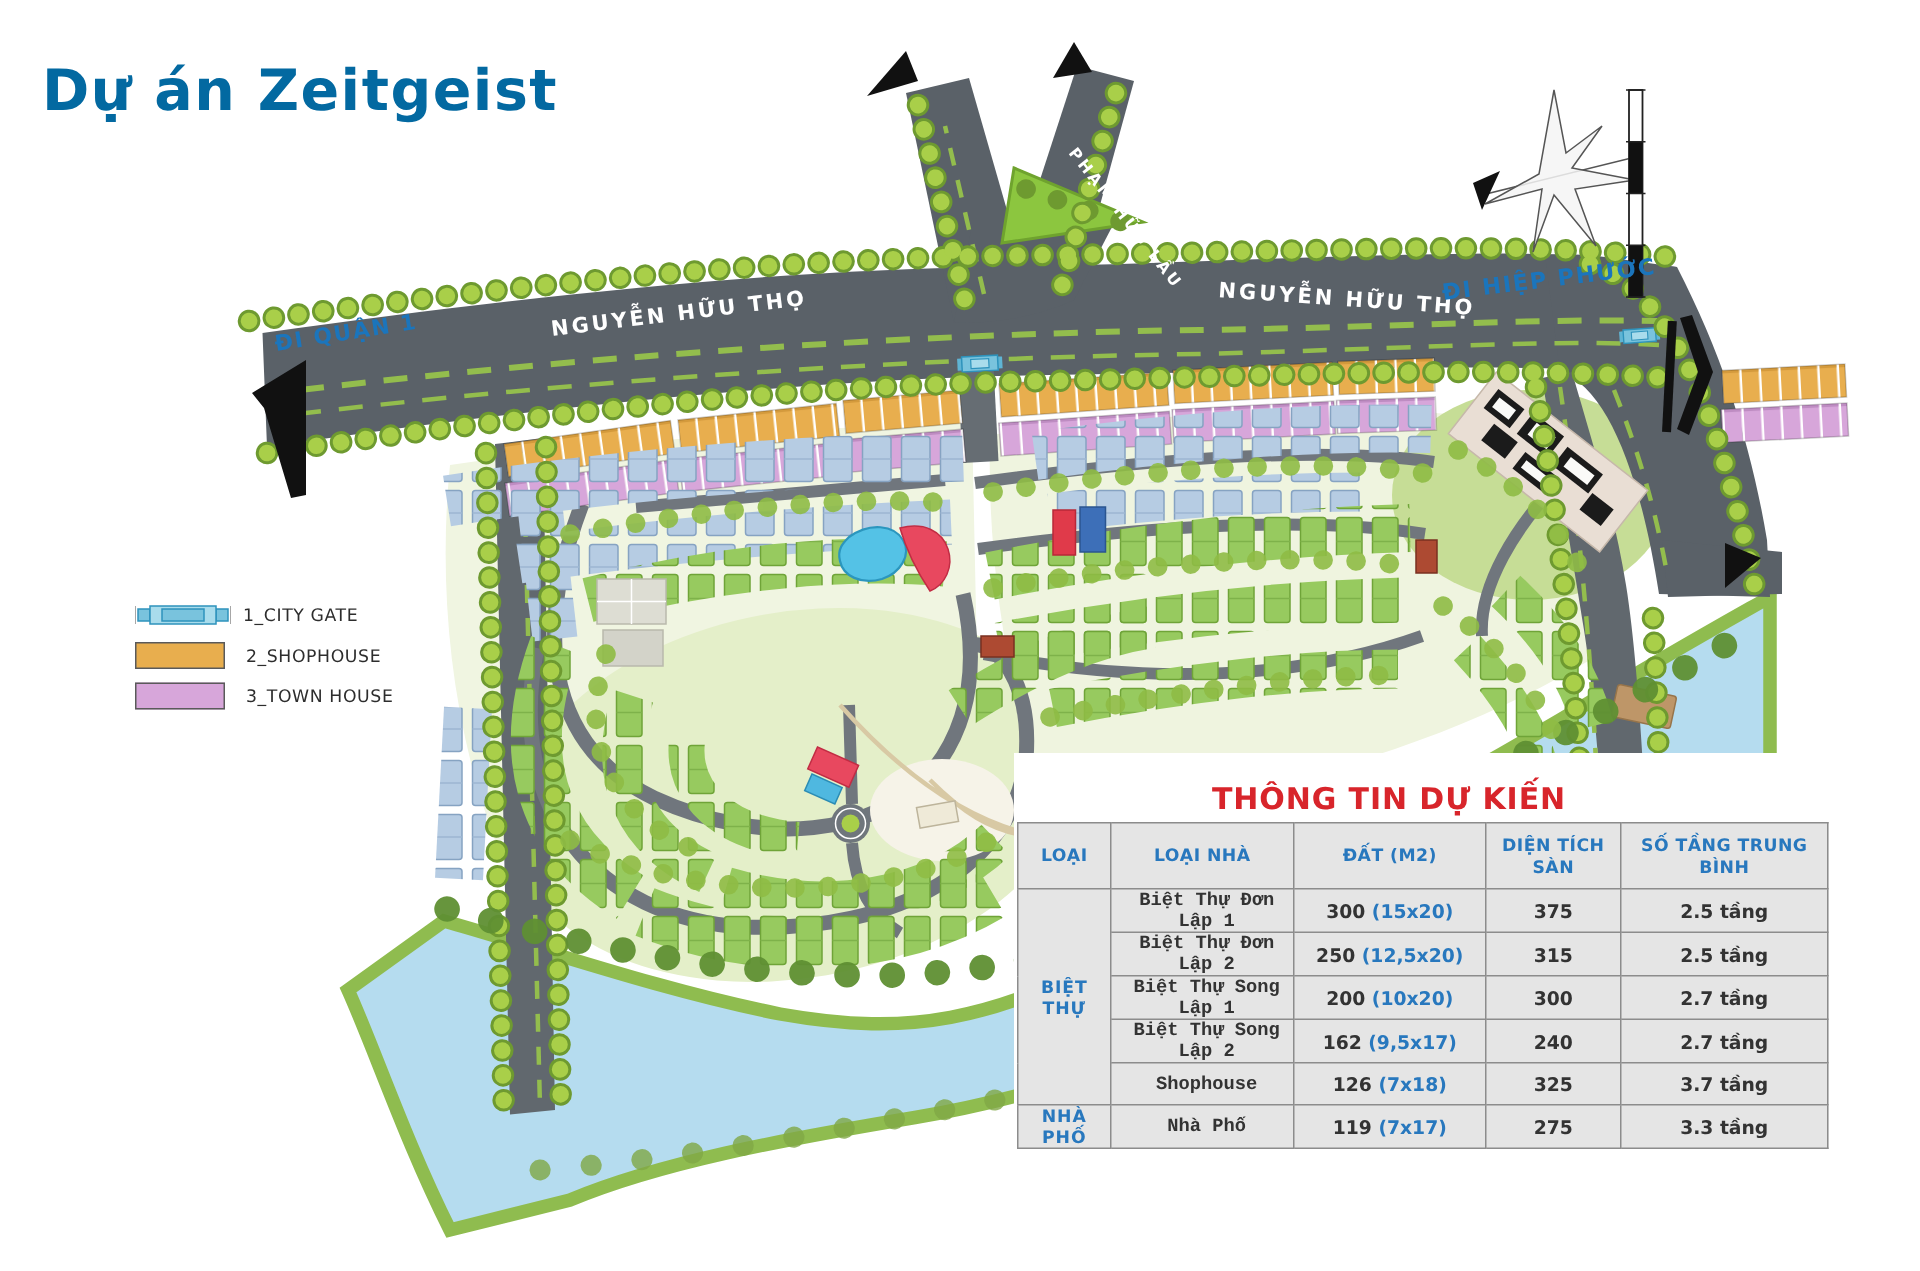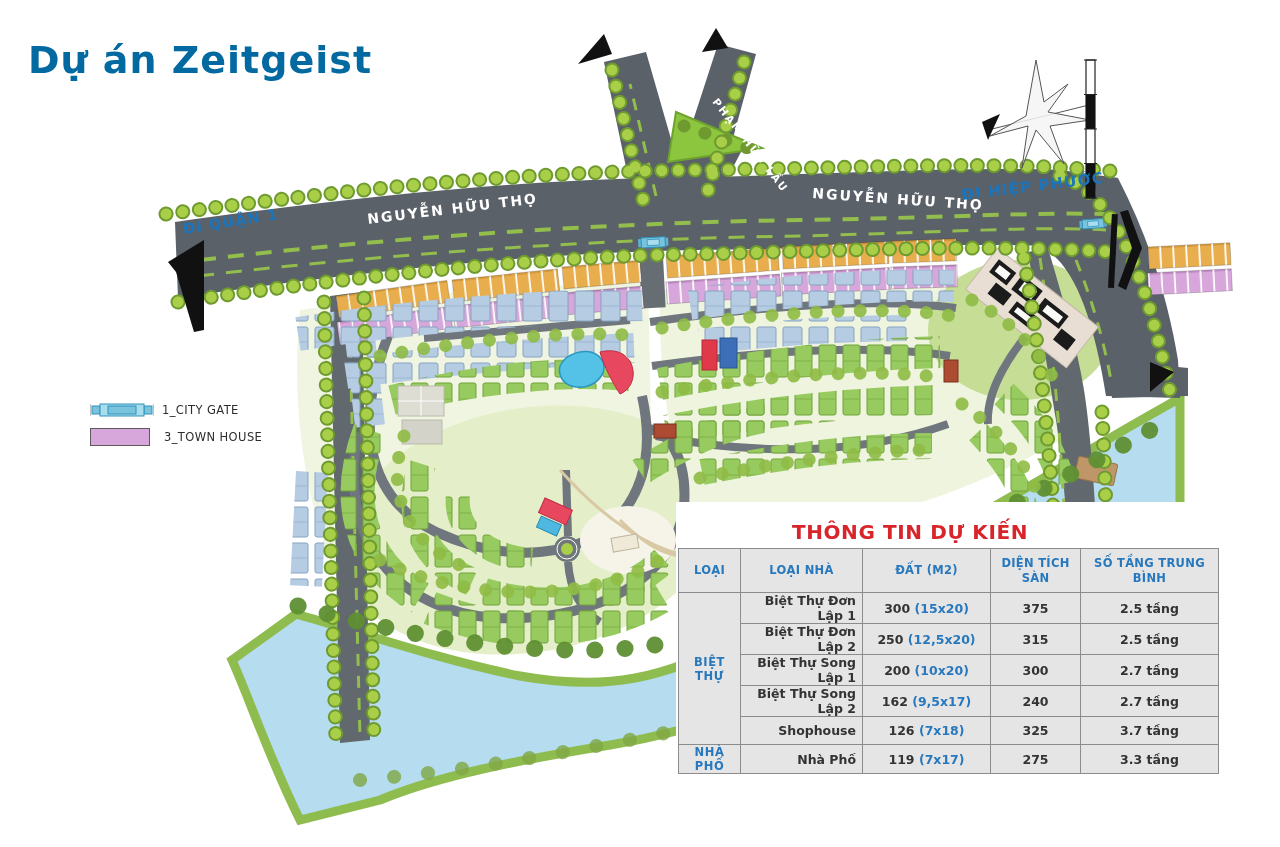--- a/index.html
+++ b/index.html
@@ -16,29 +16,29 @@
   .legend-row{display:flex;align-items:center;height:27px;}
   .legend-swatch{width:58px;height:16px;border:1px solid #5a5a5a;margin-right:14px;flex:0 0 auto;}
   .legend-icon{width:64px;height:20px;margin-right:8px;flex:0 0 auto;}
   .legend-icon.gate2{width:20px;height:20px;margin-left:40px;margin-right:10px;}
   .legend-label{font-size:11.5px;font-weight:normal;color:#2d2d2d;letter-spacing:.4px;white-space:nowrap;}
 
   
   .table-backing{position:absolute;left:676px;top:502px;width:546px;height:304px;background:#fff;}
 
   
-  .tbl-title{position:absolute;left:640px;top:520px;width:540px;text-align:center;
+  .tbl-title{position:absolute;left:656px;top:520px;width:540px;text-align:center;
              font-size:20px;font-weight:800;color:#D8252B;letter-spacing:.6px;}
   table.info{position:absolute;left:678px;top:548px;width:540px;border-collapse:collapse;
              table-layout:fixed;background:#e5e5e5;}
   table.info th,table.info td{border:1px solid #8c8c8c;padding:0 6px;}
   table.info th{color:#2878BE;font-size:11.5px;font-weight:800;text-align:center;
                 height:43px;line-height:1.3;letter-spacing:.3px;}
   table.info td{height:27px;font-size:12.5px;font-weight:700;color:#333;text-align:center;}
-  table.info td.name{text-align:right;padding-left:12px;}
+  table.info td.name{text-align:center;padding-left:12px;font-family:Liberation Mono, monospace;}
   table.info td.group{color:#2878BE;font-weight:800;font-size:11.5px;letter-spacing:.6px;}
   table.info .dims{color:#2878BE;}
   .col-group{width:62px;}.col-name{width:122px;}.col-land{width:128px;}
   .col-floor{width:90px;}.col-storeys{width:138px;}
 
   .caption{position:absolute;left:648px;top:774px;width:560px;text-align:center;
            font-size:18px;font-weight:800;color:#D8252B;letter-spacing:.4px;}
 
   
   .road-label{fill:#ffffff;font-weight:bold;letter-spacing:2px;}
@@ -320,20 +320,24 @@
       <svg class="legend-icon" viewBox="0 0 64 20">
         <rect x="2" y="6" width="8" height="8" fill="#79C3DD" stroke="#2E93BC"></rect>
         <rect x="54" y="6" width="8" height="8" fill="#79C3DD" stroke="#2E93BC"></rect>
         <rect x="10" y="4" width="44" height="12" fill="#A9DCEC" stroke="#2E93BC"></rect>
         <rect x="18" y="6" width="28" height="8" fill="#79C3DD" stroke="#2E93BC"></rect>
         <path d="M0,4 V16 M64,4 V16" stroke="#8a8a8a" fill="none"></path>
       </svg>
       <span class="legend-label">1_CITY GATE</span>
     </div>
     <div class="legend-row">
+      <span class="legend-swatch" style="background:#E8AE4E"></span>
+      <span class="legend-label">2_SHOPHOUSE</span>
+    </div>
+    <div class="legend-row">
       <span class="legend-swatch" style="background:#D7A6DA"></span>
       <span class="legend-label">3_TOWN HOUSE</span>
     </div>
   </div>
 
   <div class="table-backing"></div>
   <div class="tbl-title">THÔNG TIN DỰ KIẾN</div>
 
   <table class="info">
     <colgroup>

